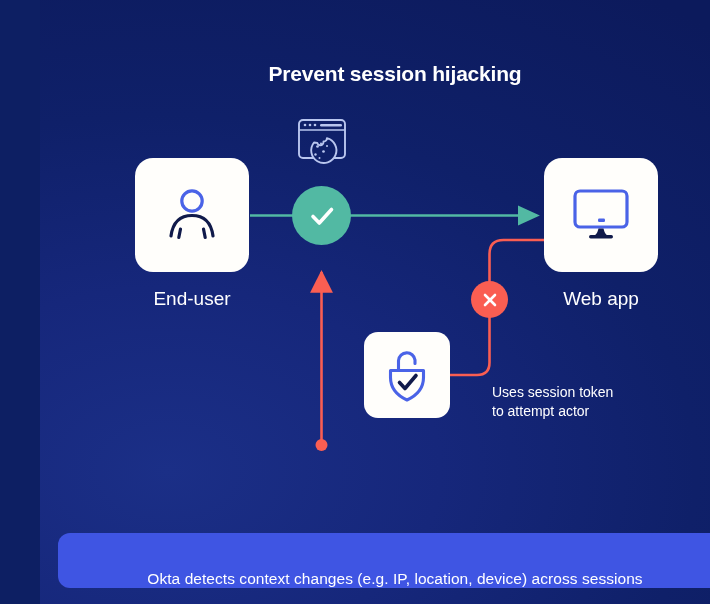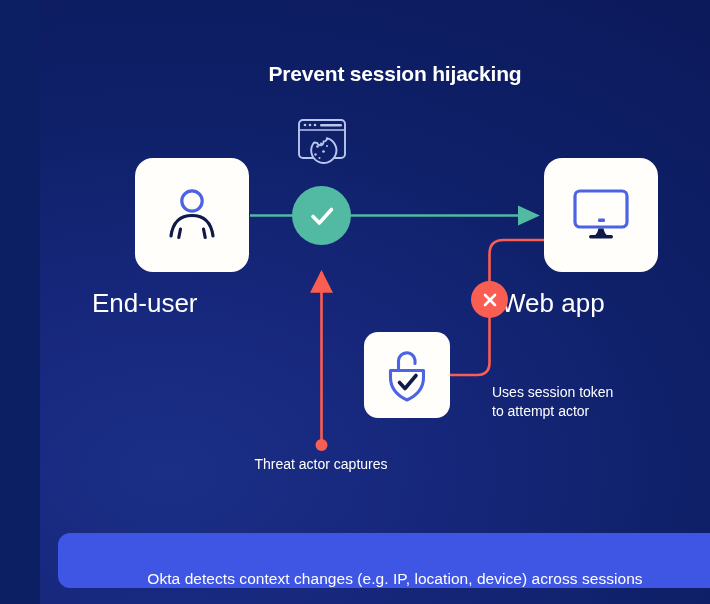--- a/index.html
+++ b/index.html
@@ -46,21 +46,22 @@
     justify-content: center;
   }
   #card-enduser { left: 95px; top: 158px; width: 114px; height: 114px; }
   #card-webapp  { left: 504px; top: 158px; width: 114px; height: 114px; }
   #card-lock    { left: 324px; top: 332px; width: 86px;  height: 86px; border-radius: 14px; }
 
   
   .node-label {
     position: absolute;
     color: #ffffff;
-    font-size: 26px;
+    font-size: 19px;
+    text-align: center;
     width: 200px;
   }
   #label-enduser { left: 52px; top: 288px; }
   #label-webapp  { left: 461px; top: 288px; }
 
   
   .caption {
     position: absolute;
     color: #ffffff;
     font-size: 14px;
@@ -178,21 +179,20 @@
   </div>
 
   <div class="badge" id="badge-blocked">
     <svg width="20" height="20" viewBox="0 0 20 20">
       <line x1="5" y1="5" x2="15" y2="15" stroke="#ffffff" stroke-width="2.6" stroke-linecap="round"></line>
       <line x1="15" y1="5" x2="5" y2="15" stroke="#ffffff" stroke-width="2.6" stroke-linecap="round"></line>
     </svg>
   </div>
 
   <div class="caption" id="caption-threat">
-    <div>Threat actor captures</div>
   </div>
 
   <div class="caption" id="caption-token">
     <div>Uses session token</div>
     <div>to attempt actor</div>
   </div>
 
   <div id="banner">
     <span id="banner-text">Okta detects context changes (e.g. IP, location, device) across sessions</span>
   </div>

